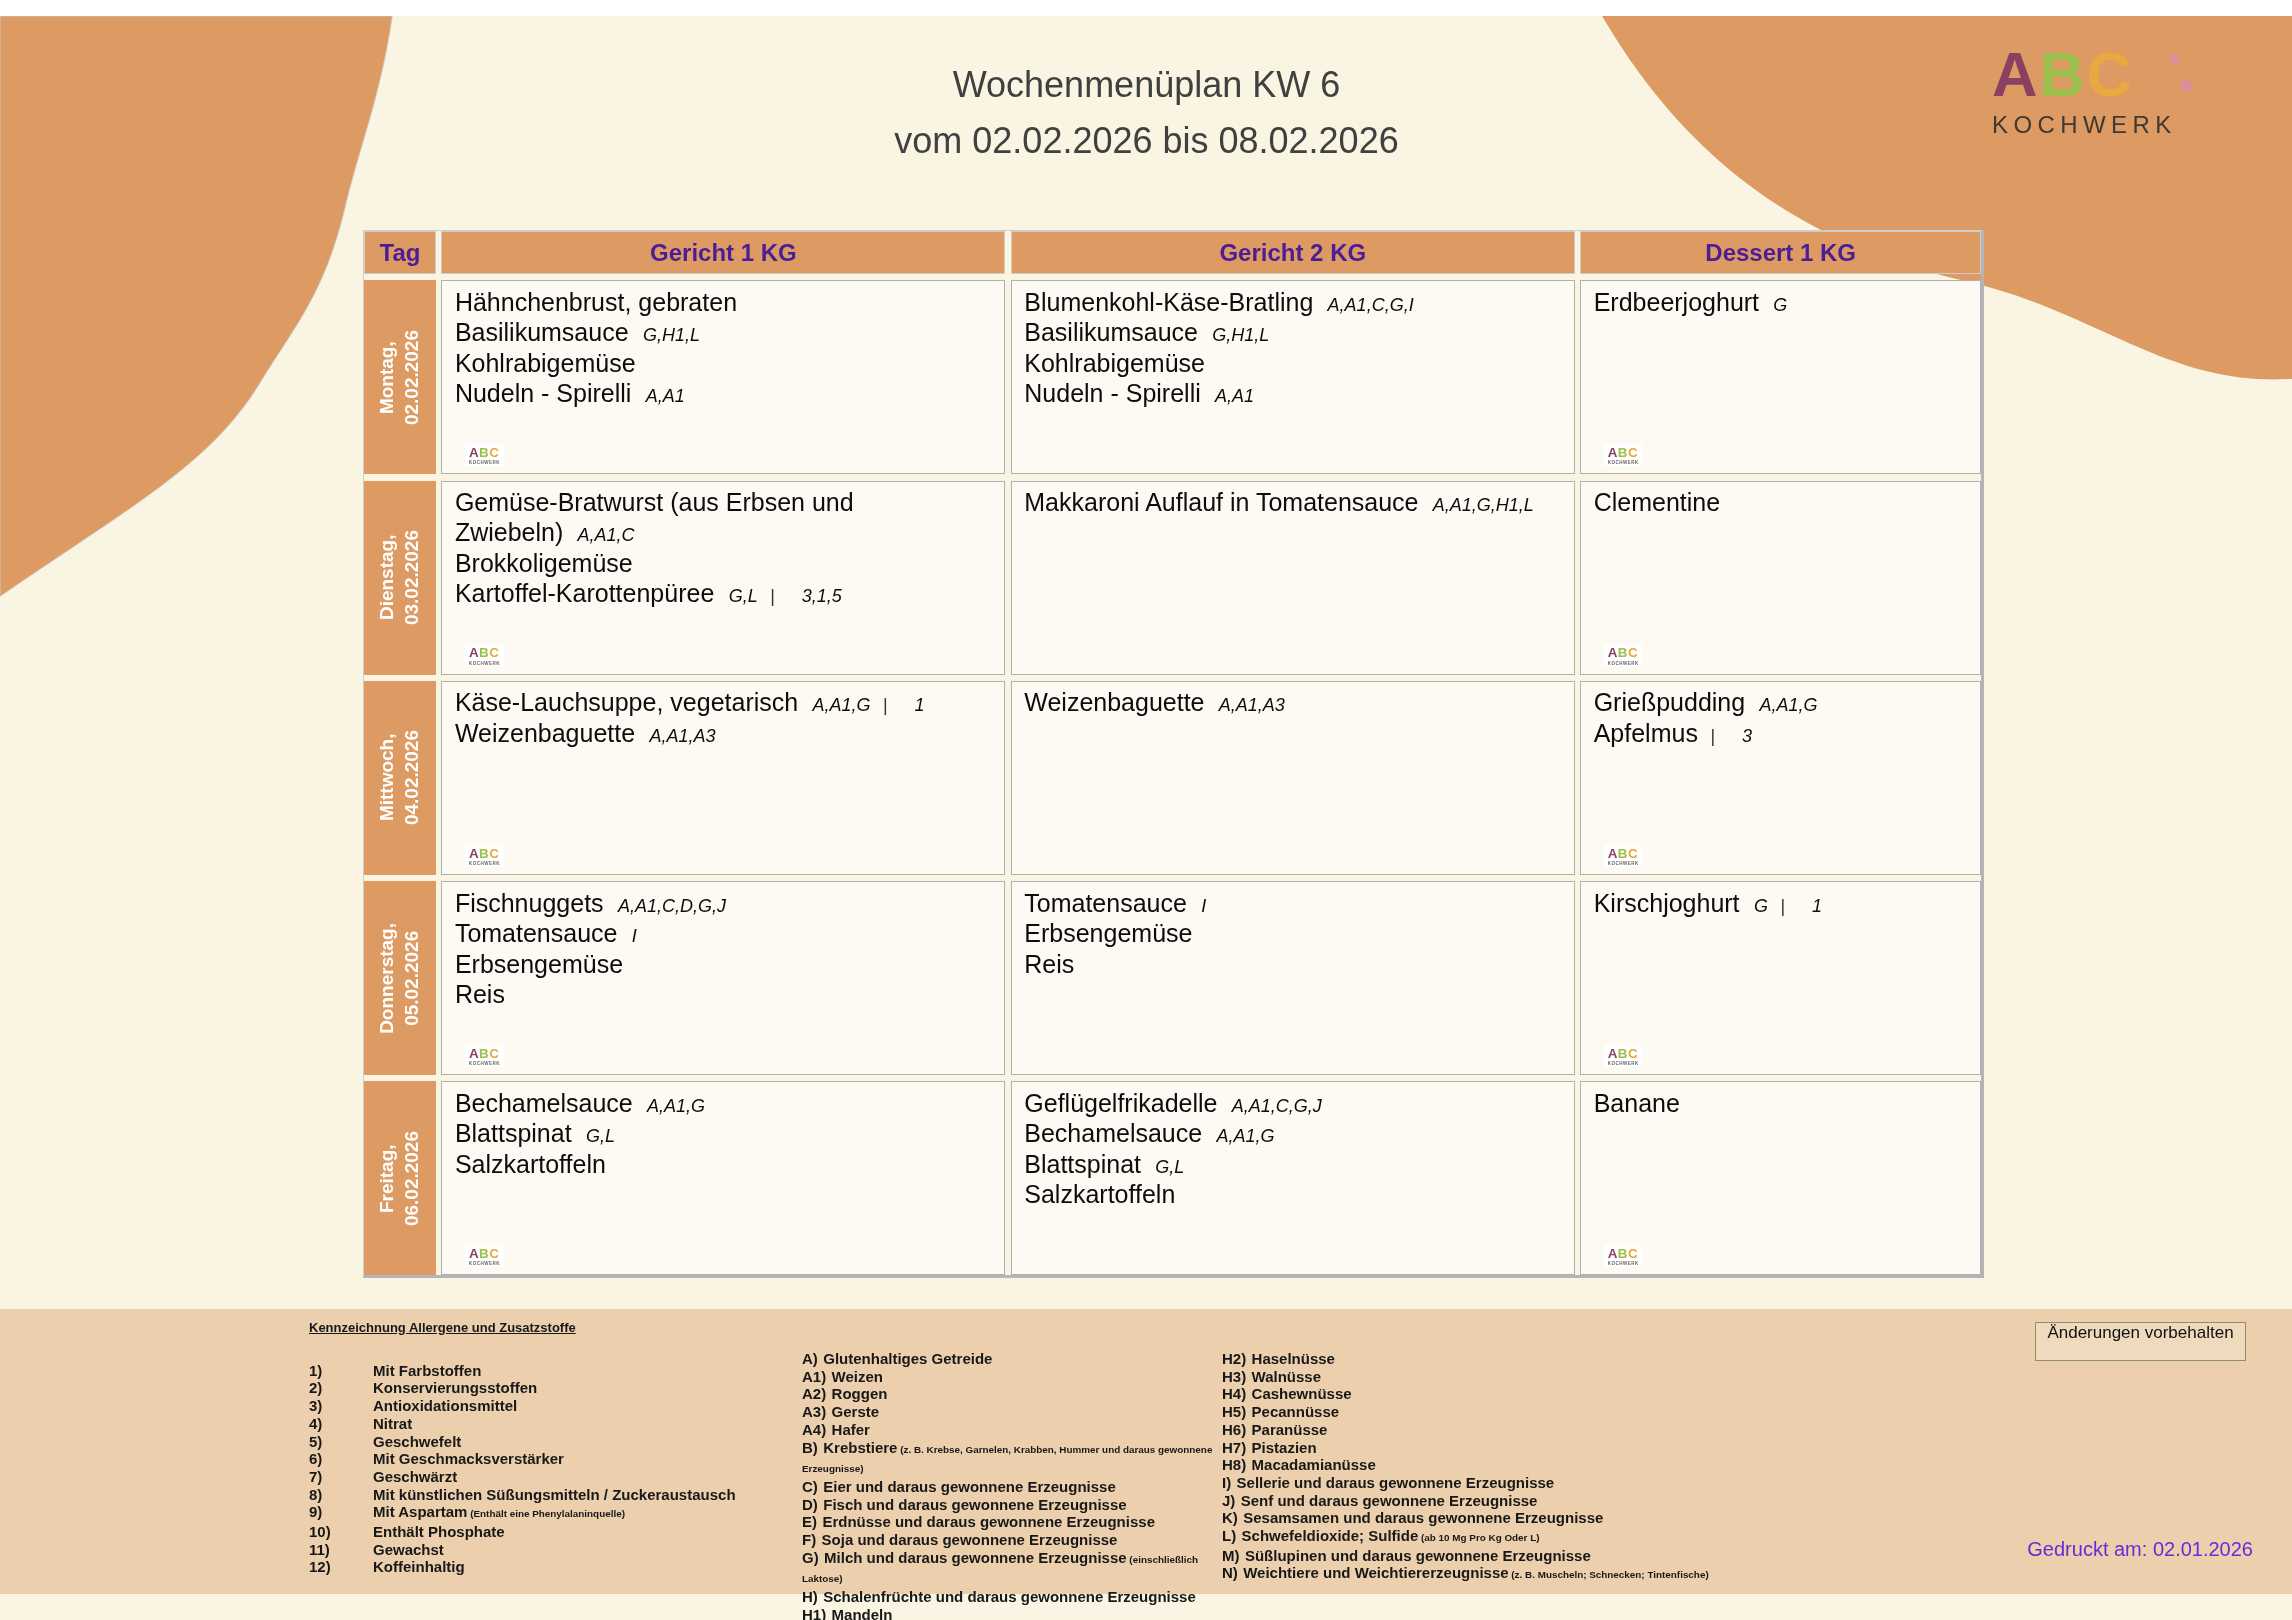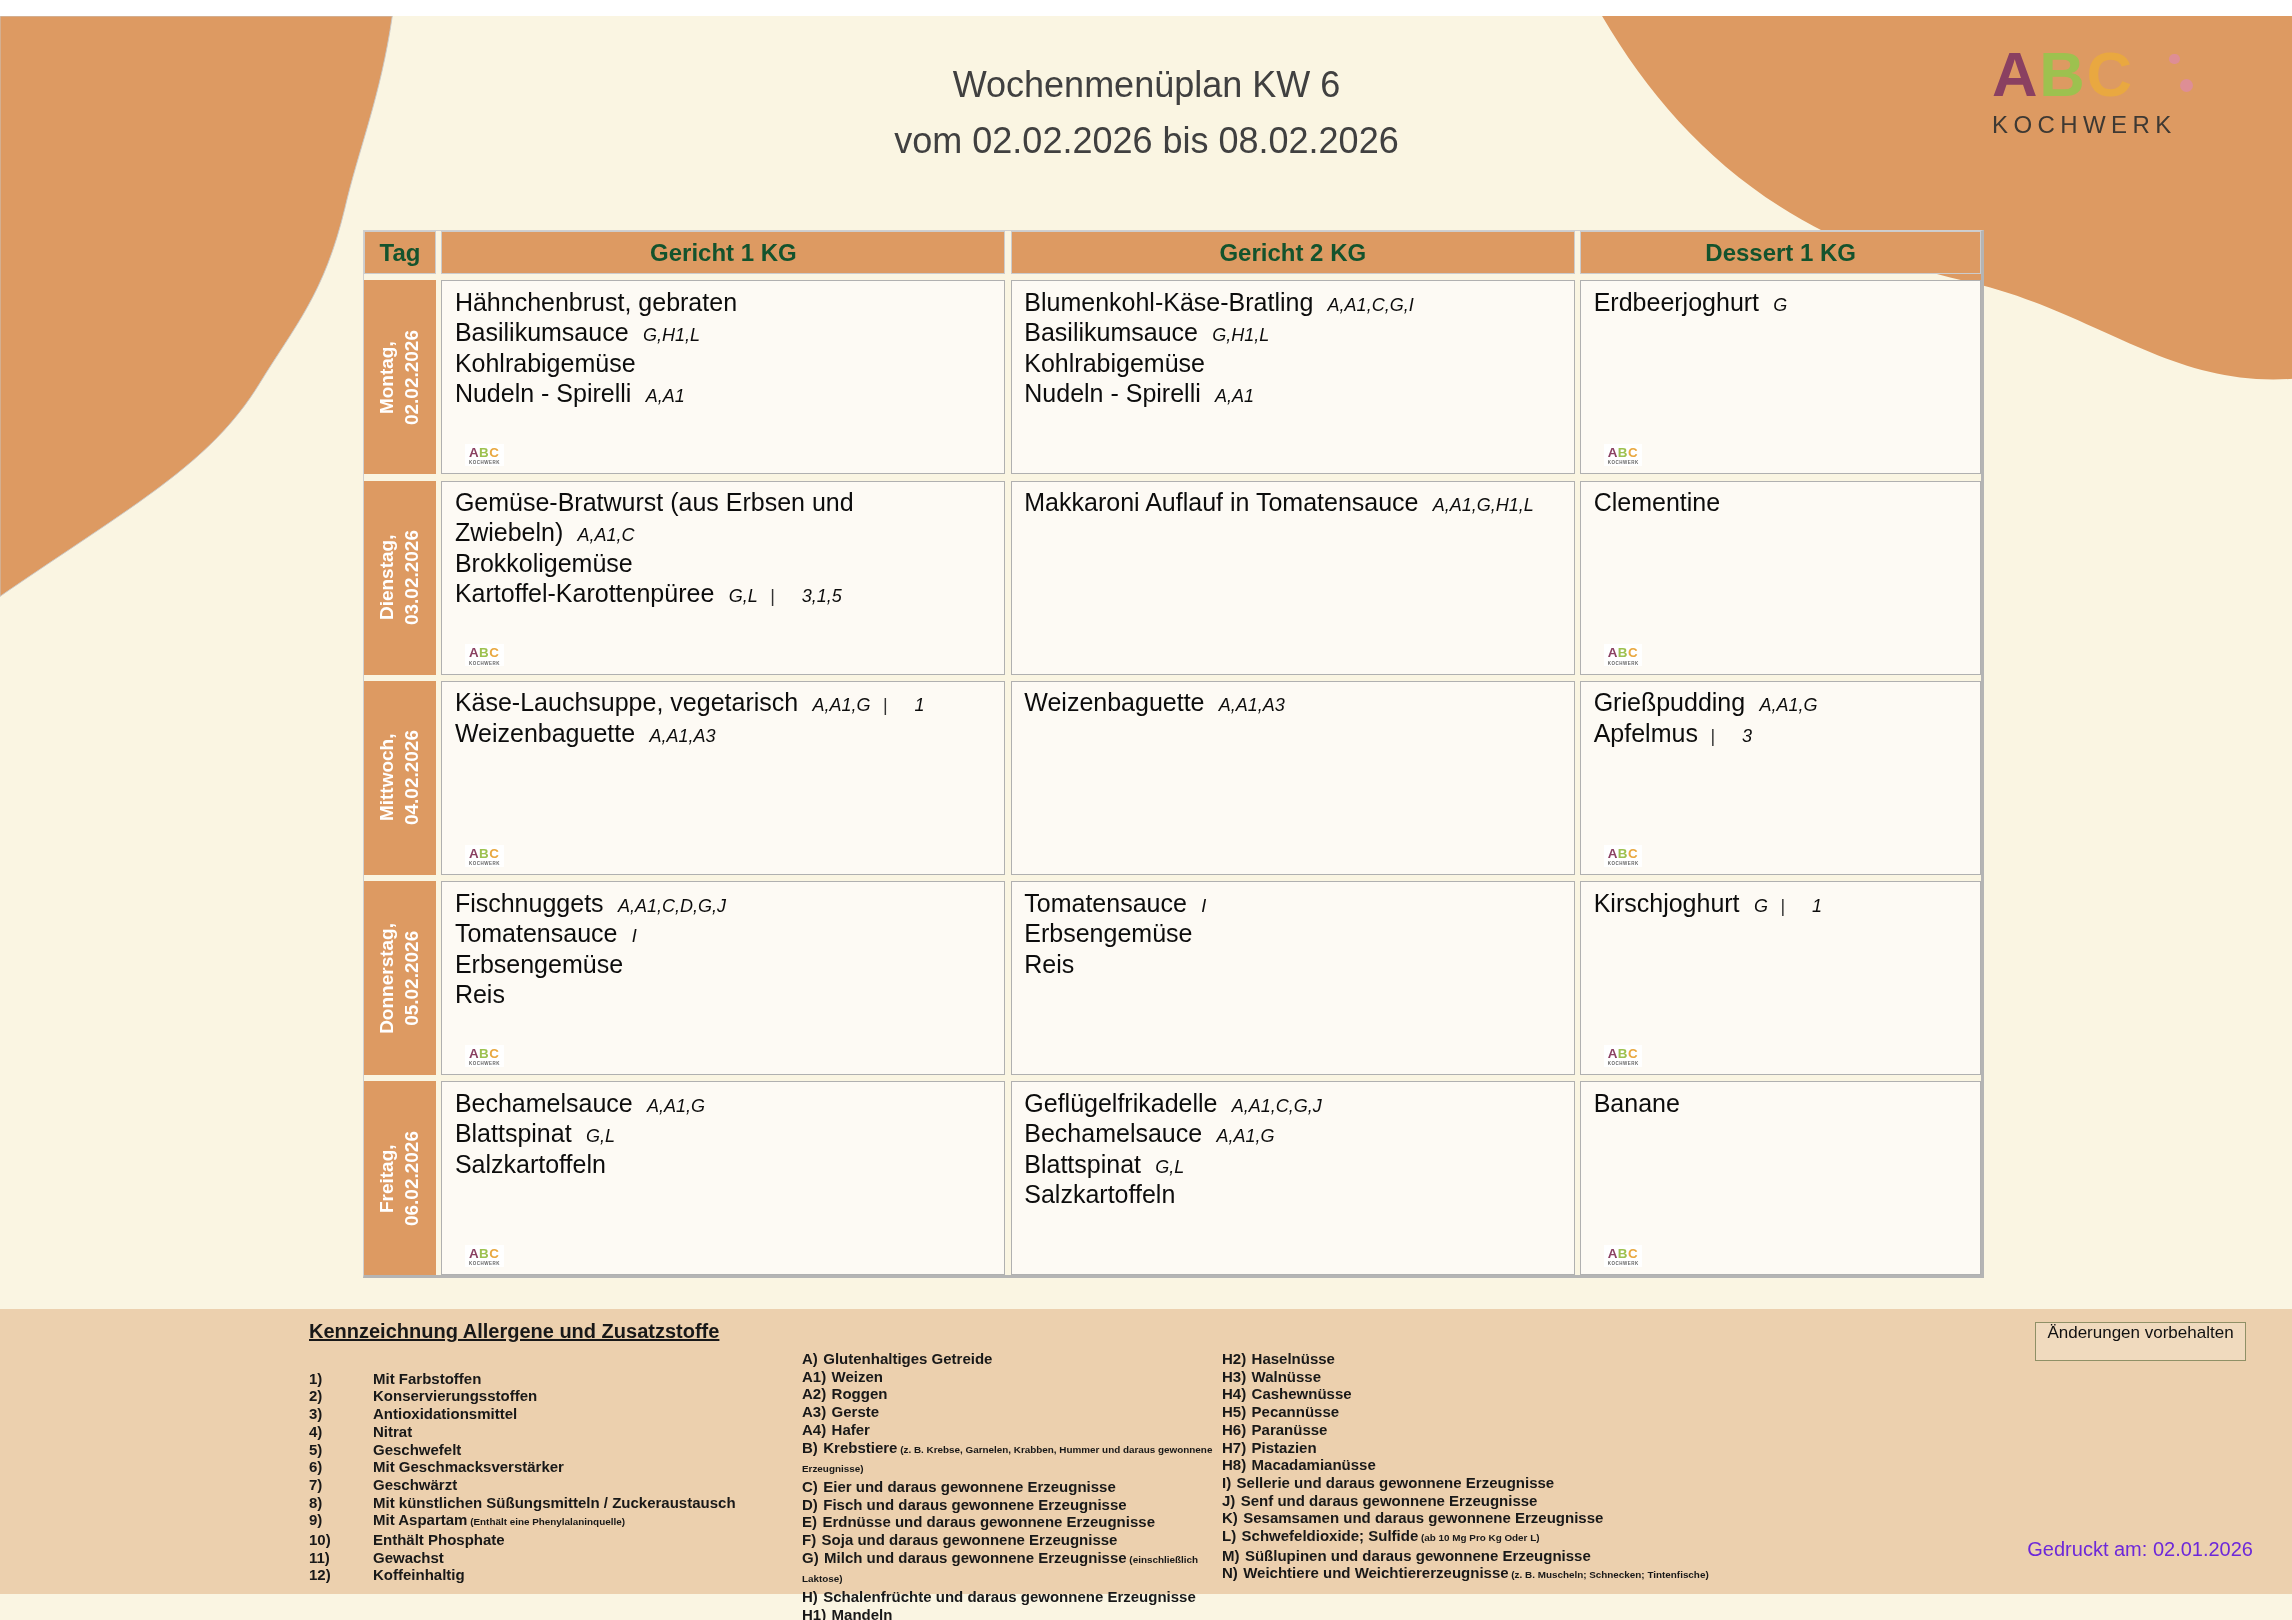--- a/index.html
+++ b/index.html
@@ -26,40 +26,40 @@
   .dot2{width:13.4px;height:13.4px;left:188px;top:36px}
   .logo-word{font-size:24px;letter-spacing:5.4px;color:#3E3933;margin-top:4.5px}
 
   
   .menu-table{
     position:absolute;left:363px;top:230px;width:1617px;
     display:grid;grid-template-columns:72px 564px 564px 401px;gap:6.3px 5.4px;
     border-right:3.6px solid #b4b4b4;border-bottom:3.6px solid #b4b4b4;
     border-top:0.9px solid #cfcfcf;border-left:0.9px solid #cfcfcf;
   }
-  .th{background:#DD9A62;color:#14532d;font-weight:bold;font-size:24px;height:41px;
+  .th{background:#DD9A62;color:#4c1d95;font-weight:bold;font-size:24px;height:41px;
     display:flex;align-items:center;justify-content:center;border:0.9px solid #cccccc}
   .day-cell{background:#DD9A62;display:flex;align-items:center;justify-content:center}
   .day-rot{writing-mode:vertical-rl;transform:rotate(180deg);color:#fff;font-weight:bold;
     font-size:19px;line-height:1.3;text-align:center}
   .cell{background:#FDFAF4;border:1.8px solid #b0b0b0;position:relative;
     padding:5.4px 27px 39px 12.5px;min-height:194px;box-sizing:border-box}
   .dish-line{font-size:25px;line-height:1.22;color:#0c0c0c}
   .codes{font-style:italic;font-size:18px;margin-left:14.3px;white-space:nowrap}
   .sep{margin:0 12.5px;font-size:18px;color:#333}
 
   
   .mini-logo{position:absolute;left:23px;bottom:7.2px;background:#fff;padding:1.8px 3.6px 0.9px;text-align:left}
   .ml-abc{font-size:13.4px;font-weight:bold;line-height:1;letter-spacing:0.4px}
   .ml-word{font-size:4.5px;letter-spacing:0.5px;color:#666;margin-top:0.9px;font-weight:bold}
 
   
   .footer{position:absolute;left:0;top:1309px;width:2293px;height:285px;background:#ECD0AE;color:#181818}
   .legend-left{position:absolute;left:309px;top:10.7px;width:502px}
-  .legend-title{font-size:20px;font-weight:bold;text-decoration:underline;margin-bottom:27px}
+  .legend-title{font-size:13px;font-weight:bold;text-decoration:underline;margin-bottom:27px}
   .legend-item{font-size:15px;font-weight:bold;line-height:17.7px}
   .num-item{display:flex}
   .li-num{width:64px;flex:none}
   .legend-col{position:absolute;top:41px}
   #allergen-col1{left:802px;width:421px}
   #allergen-col2{left:1222px;width:519px}
   .li-code{margin-right:5.4px}
   .li-note{font-size:9.9px;font-weight:bold}
   .change-note{position:absolute;left:2035px;top:12.5px;width:211px;height:39px;box-sizing:border-box;
     border:1.8px solid #8f9066;background:#F0DABE;display:flex;align-items:flex-start;justify-content:center;

